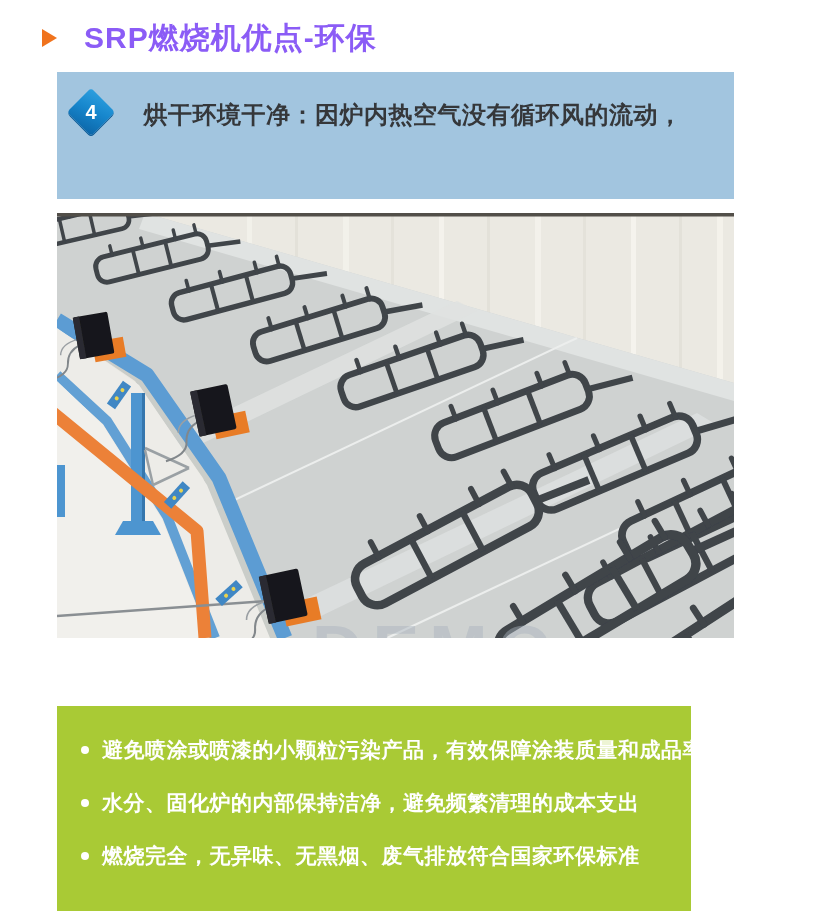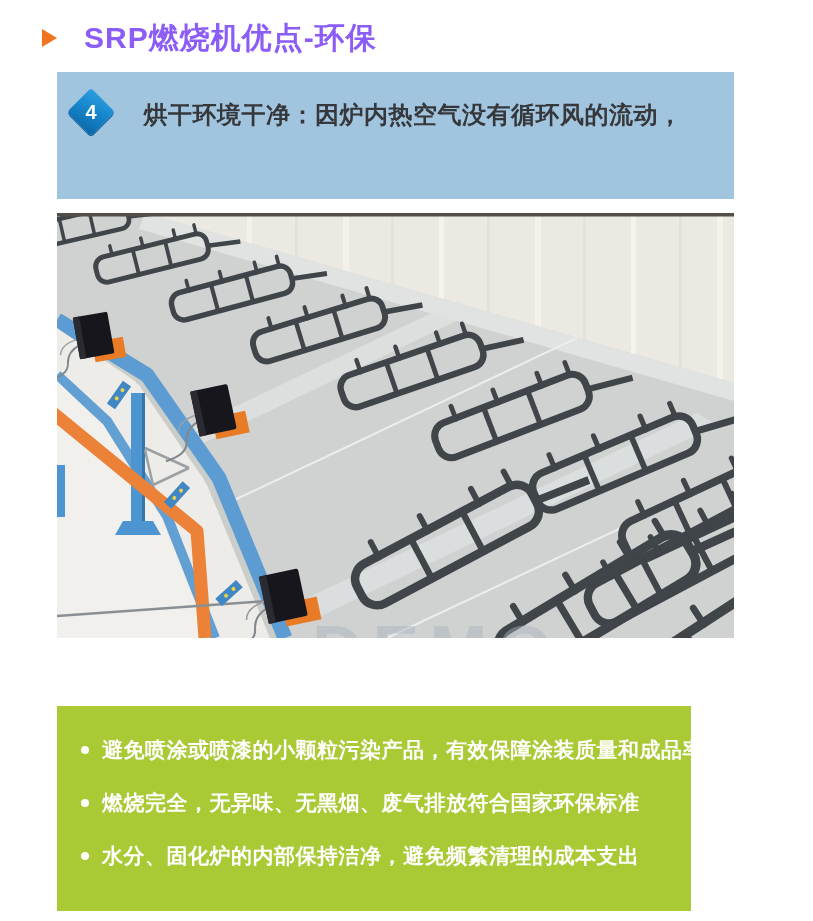--- a/index.html
+++ b/index.html
@@ -180,21 +180,21 @@
     </svg>
   </div>
 
   <div class="benefits-box">
     <div class="benefit-item">
       <span class="bullet-dot"></span>
       <span class="benefit-text">避免喷涂或喷漆的小颗粒污染产品，有效保障涂装质量和成品率</span>
     </div>
     <div class="benefit-item">
       <span class="bullet-dot"></span>
-      <span class="benefit-text">燃烧完全，无异味、无黑烟、废气排放符合国家环保标准</span>
+      <span class="benefit-text">水分、固化炉的内部保持洁净，避免频繁清理的成本支出</span>
     </div>
     <div class="benefit-item">
       <span class="bullet-dot"></span>
-      <span class="benefit-text">水分、固化炉的内部保持洁净，避免频繁清理的成本支出</span>
+      <span class="benefit-text">燃烧完全，无异味、无黑烟、废气排放符合国家环保标准</span>
     </div>
   </div>
 
 </div>
 
 </body></html>

